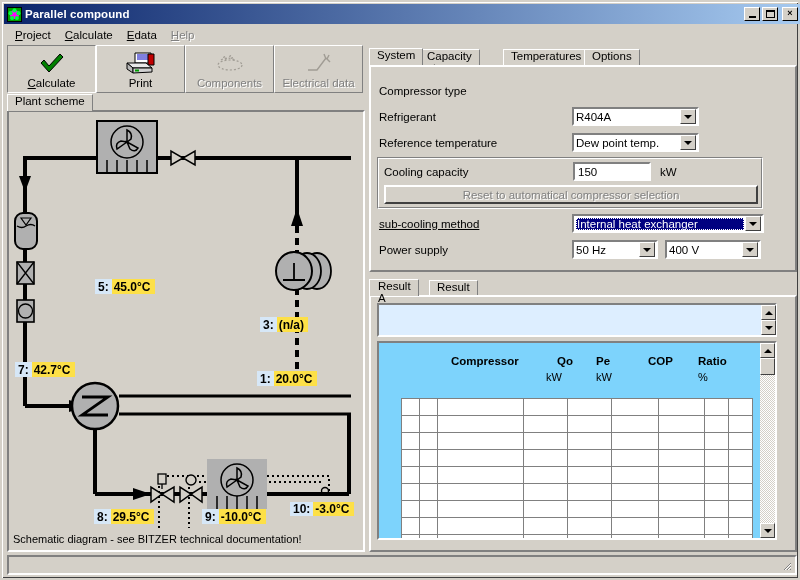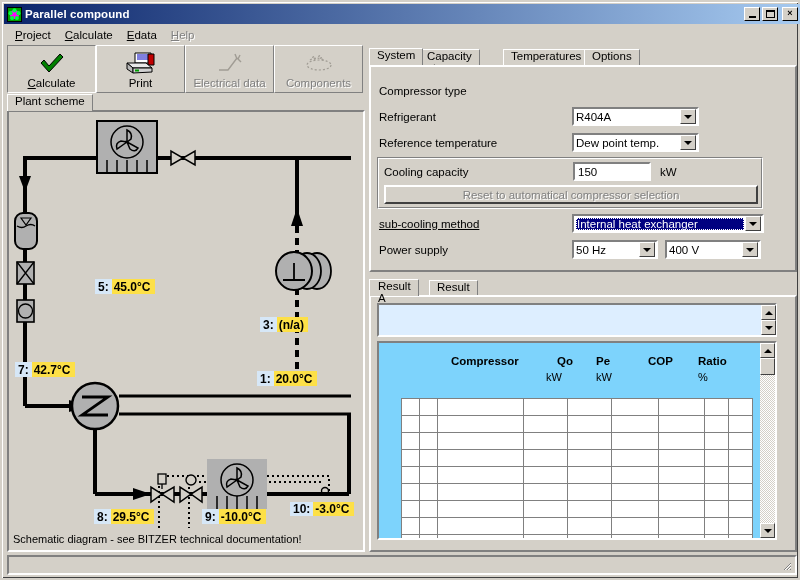--- a/index.html
+++ b/index.html
@@ -163,44 +163,44 @@
           <path d="M1 11 L1 17 L7 21 L7 16 Z" fill="#b8b8b8" stroke="#000" stroke-width="1"></path>
           <path d="M7 16 L26 16 L26 20 L7 21 Z" fill="#d0d0d0" stroke="#000" stroke-width="1"></path>
           <rect x="9" y="17.5" width="4" height="2" fill="#00a000"></rect>
         </svg>
       </div>
       <div class="lbl">Print</div>
     </div>
 
     <div class="tbtn disabled">
       <div class="ico">
+        <svg width="30" height="18" viewBox="0 0 30 18">
+          <g stroke="#a09c94" stroke-width="1.2" fill="none" stroke-dasharray="2 2">
+            <ellipse cx="15" cy="11" rx="12" ry="5"></ellipse>
+            <path d="M6 6 q6 -4 14 0"></path>
+            <circle cx="10" cy="4" r="1.4"></circle>
+            <circle cx="16" cy="3" r="1.4"></circle>
+          </g>
+        </svg>
+      </div>
+      <div class="lbl">Components</div>
+    </div>
+
+    <div class="tbtn disabled">
+      <div class="ico">
         <svg width="28" height="22" viewBox="0 0 28 22">
           <g stroke="#a09c94" stroke-width="1.4" fill="none">
             <path d="M3 18 L12 18 L21 6"></path>
             <path d="M21 6 L25 10"></path>
             <path d="M19 2 L21 7"></path>
             <path d="M24 3 L22 7"></path>
           </g>
         </svg>
       </div>
       <div class="lbl">Electrical data</div>
-    </div>
-
-    <div class="tbtn disabled">
-      <div class="ico">
-        <svg width="30" height="18" viewBox="0 0 30 18">
-          <g stroke="#a09c94" stroke-width="1.2" fill="none" stroke-dasharray="2 2">
-            <ellipse cx="15" cy="11" rx="12" ry="5"></ellipse>
-            <path d="M6 6 q6 -4 14 0"></path>
-            <circle cx="10" cy="4" r="1.4"></circle>
-            <circle cx="16" cy="3" r="1.4"></circle>
-          </g>
-        </svg>
-      </div>
-      <div class="lbl">Components</div>
     </div>
   </div>
 
   <div class="tabstrip">
     <div class="tab sel" style="left:0;top:0;">
       <span>Plant scheme</span>
     </div>
   </div>
 
   <div class="leftpane">

